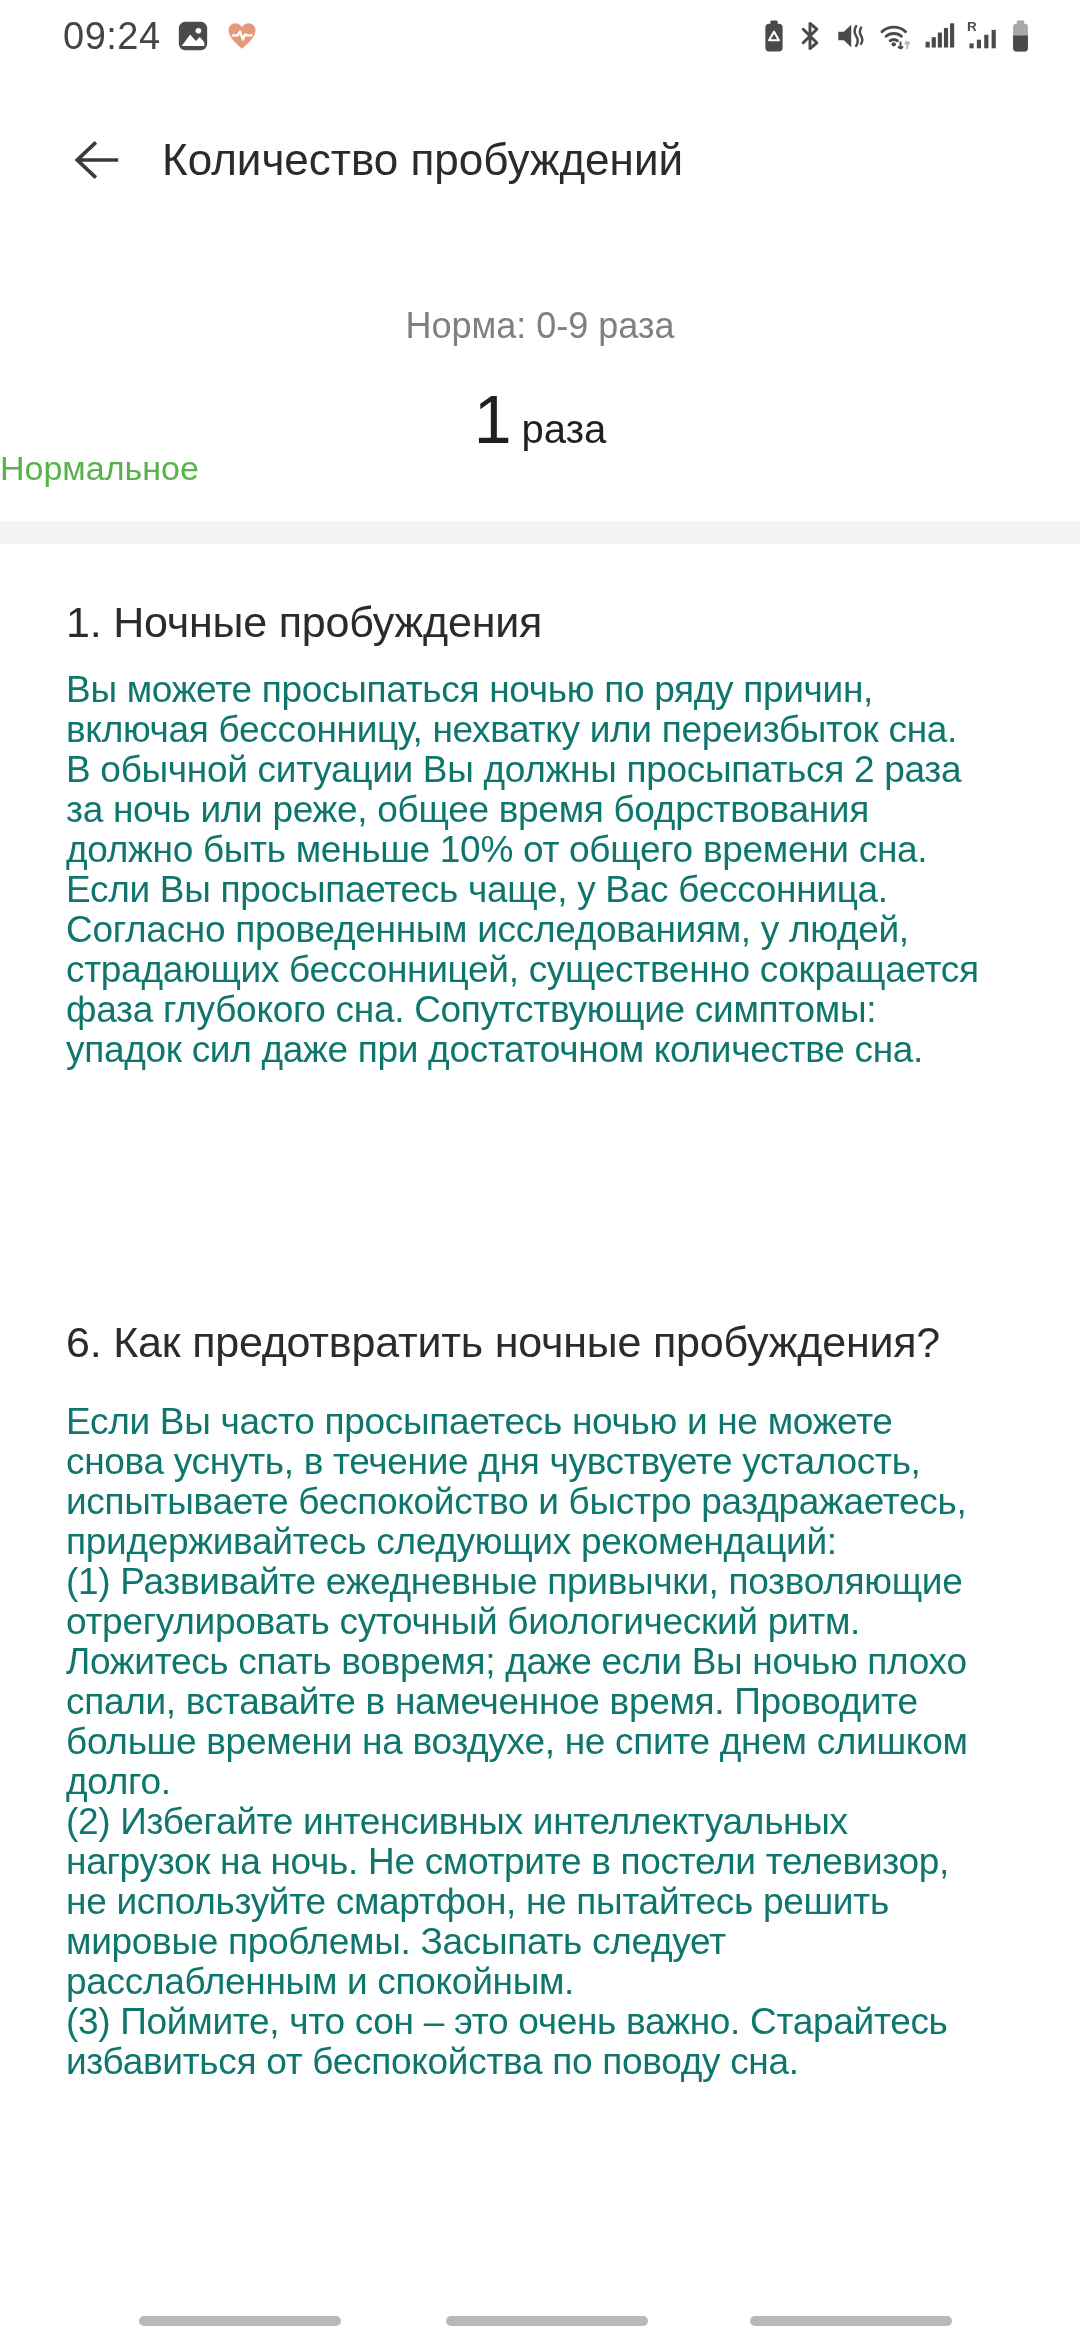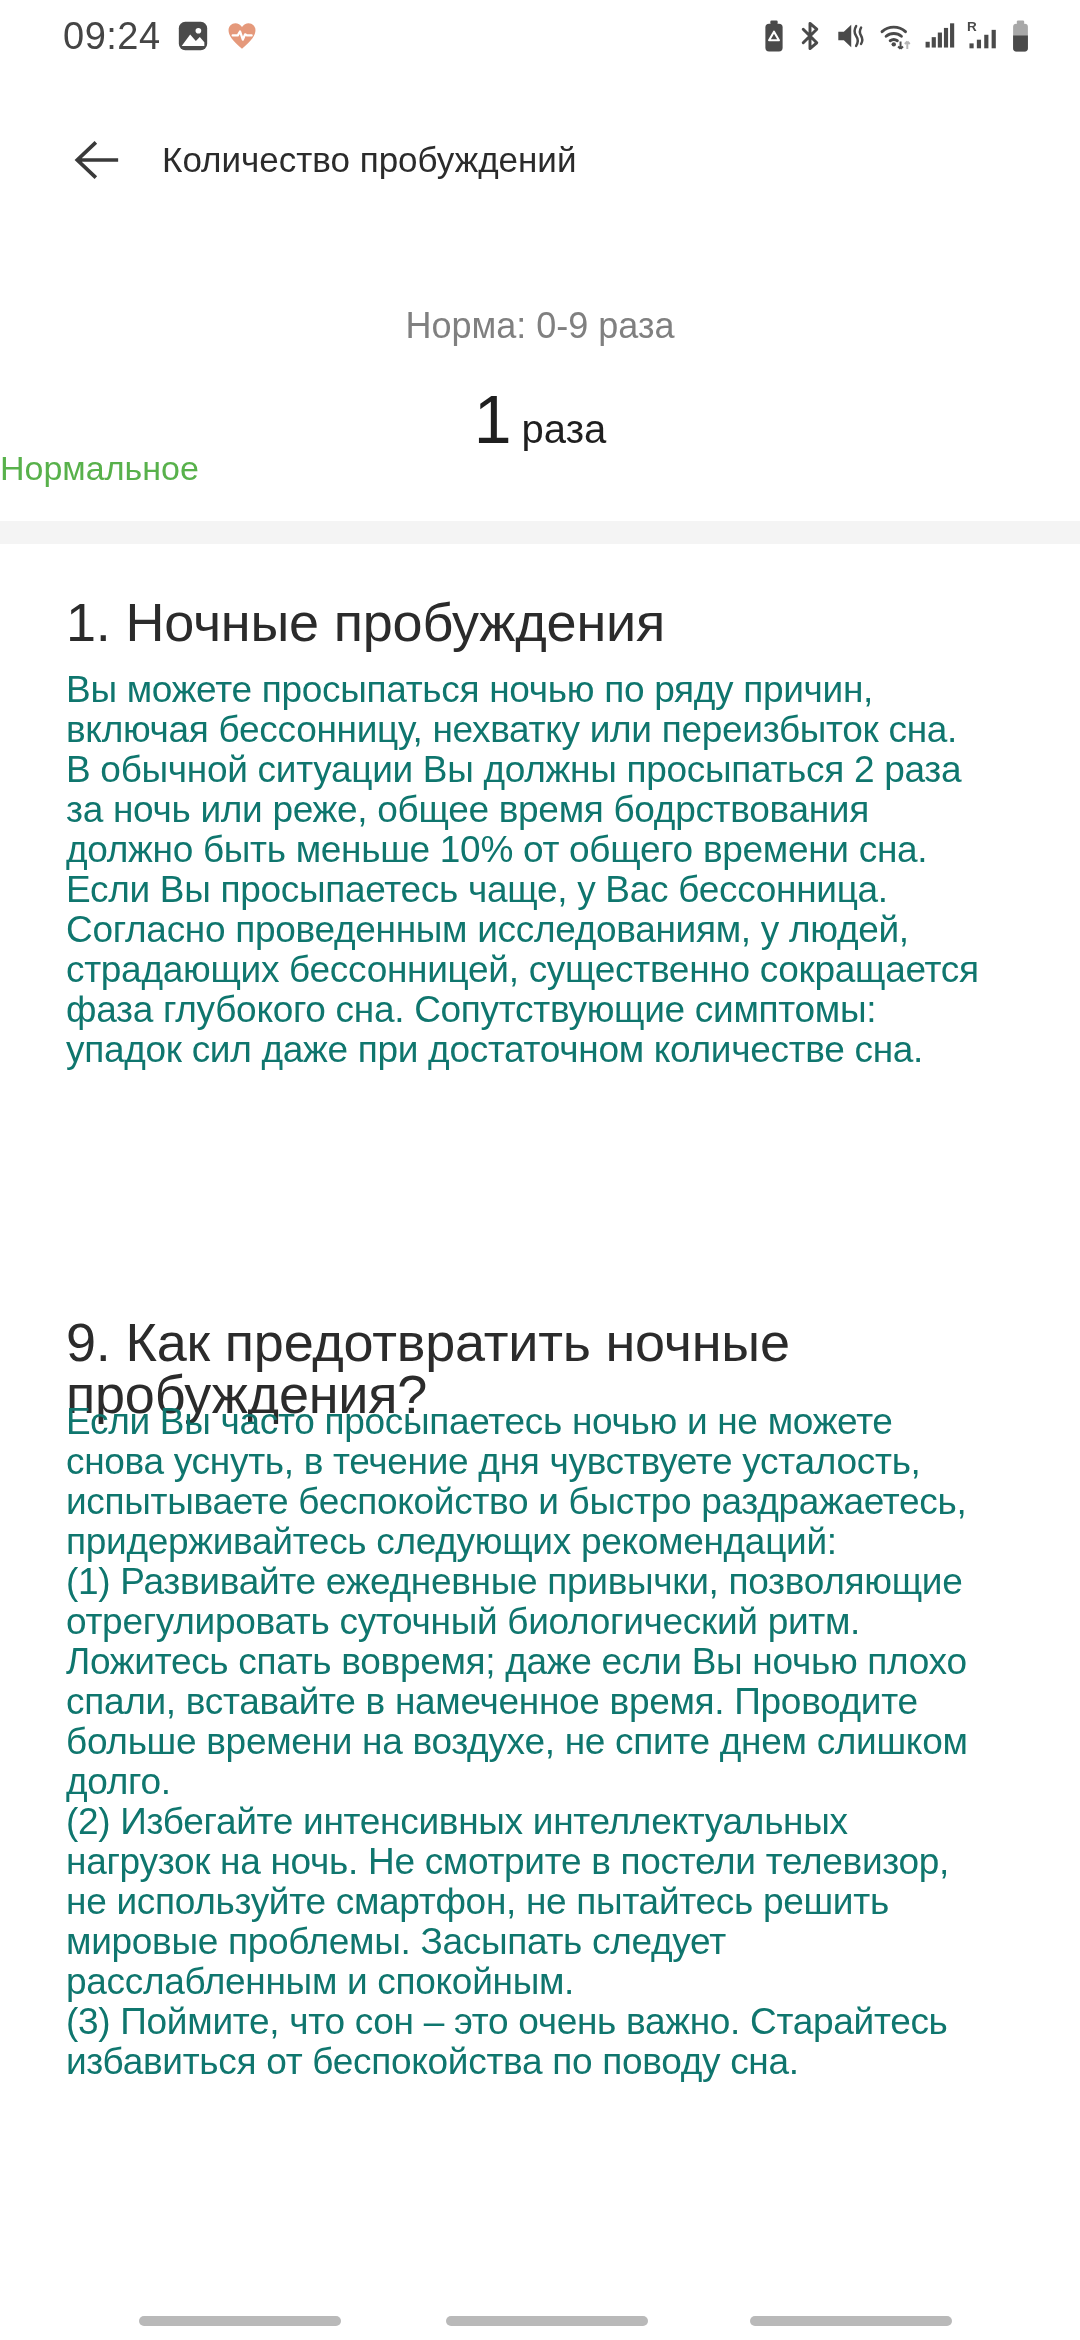--- a/index.html
+++ b/index.html
@@ -11,32 +11,32 @@
     overflow:hidden;
   }
   
   .status-bar{position:absolute;left:0;top:0;width:1080px;height:72px;}
   .sb-left{position:absolute;left:63px;top:0;height:72px;display:flex;align-items:center;gap:15px;}
   .sb-right{position:absolute;right:50px;top:0;height:72px;display:flex;align-items:center;gap:12px;}
   .sb-time{font-size:38px;color:#454545;letter-spacing:0.5px;}
   .sb-icon{display:block;}
   
   .back-btn{position:absolute;left:66px;top:132px;width:56px;height:56px;display:flex;align-items:center;justify-content:center;}
-  .page-title{position:absolute;left:162px;top:132px;font-size:35px;line-height:56px;color:#2b2b2b;}
+  .page-title{position:absolute;left:162px;top:132px;font-size:44px;line-height:56px;color:#2b2b2b;}
   
   .norm-label{position:absolute;left:0;top:305px;width:1080px;text-align:center;font-size:36px;color:#808080;}
   .value-row{position:absolute;left:0;top:362px;width:1080px;height:80px;display:flex;justify-content:center;align-items:baseline;}
   .value-num{font-size:68px;line-height:80px;color:#1f1f1f;}
   .value-unit{font-size:40px;color:#1f1f1f;margin-left:10px;margin-top:45px;}
   .status-label{position:absolute;left:0;top:446px;width:1080px;font-size:34px;line-height:44px;color:#58b14b;}
   
   .divider{position:absolute;left:0;top:521px;width:1080px;height:23px;background:#f4f4f4;}
   
   .content-clip{position:absolute;left:0;top:0;width:1080px;height:2312px;overflow:hidden;}
-  .sec-heading{position:absolute;left:66px;width:960px;font-size:54px;line-height:52px;color:#2b2b2b;letter-spacing:-0.2px;}
+  .sec-heading{position:absolute;left:66px;width:960px;font-size:43px;line-height:52px;color:#2b2b2b;letter-spacing:-0.2px;}
   .sec-heading.h1{top:596px;}
   .sec-heading.h2{top:1316px;}
   .sec-body{position:absolute;left:66px;width:960px;font-size:37px;line-height:40px;color:#0f766e;letter-spacing:-0.3px;white-space:pre-line;}
   .sec-body.b1{top:670px;}
   .sec-body.b2{top:1402px;}
   
   .nav-bar{position:absolute;left:0;top:2312px;width:1080px;height:28px;background:#ffffff;}
   .nav-pill{position:absolute;top:4px;width:202px;height:10px;border-radius:6px;background:#b9b9b9;}
   .nav-pill.p1{left:139px;}
   .nav-pill.p2{left:446px;}
@@ -125,21 +125,21 @@
 включая бессонницу, нехватку или переизбыток сна.
 В обычной ситуации Вы должны просыпаться 2 раза
 за ночь или реже, общее время бодрствования
 должно быть меньше 10% от общего времени сна.
 Если Вы просыпаетесь чаще, у Вас бессонница.
 Согласно проведенным исследованиям, у людей,
 страдающих бессонницей, существенно сокращается
 фаза глубокого сна. Сопутствующие симптомы:
 упадок сил даже при достаточном количестве сна.</div>
 
-  <div class="sec-heading h2">9. Как предотвратить ночные пробуждения?</div>
+  <div class="sec-heading h2">6. Как предотвратить ночные пробуждения?</div>
   <div class="sec-body b2">Если Вы часто просыпаетесь ночью и не можете
 снова уснуть, в течение дня чувствуете усталость,
 испытываете беспокойство и быстро раздражаетесь,
 придерживайтесь следующих рекомендаций:
 (1) Развивайте ежедневные привычки, позволяющие
 отрегулировать суточный биологический ритм.
 Ложитесь спать вовремя; даже если Вы ночью плохо
 спали, вставайте в намеченное время. Проводите
 больше времени на воздухе, не спите днем слишком
 долго.

